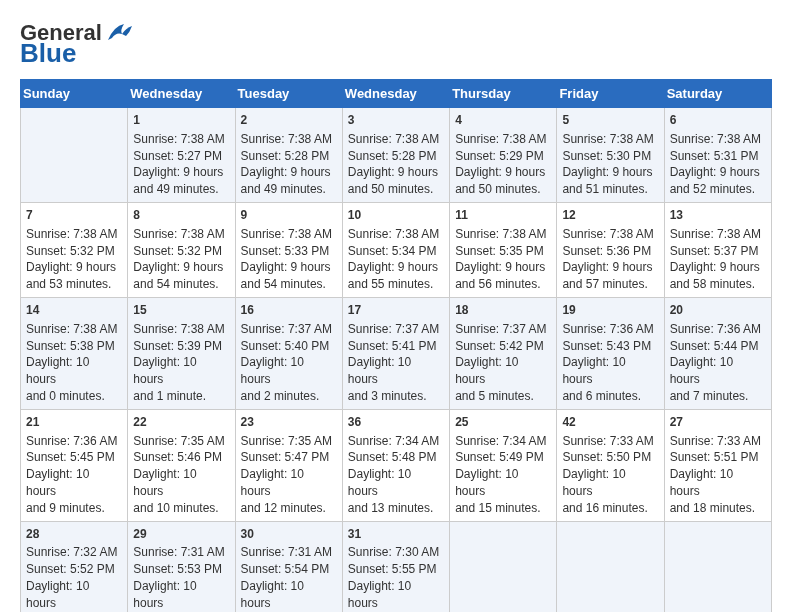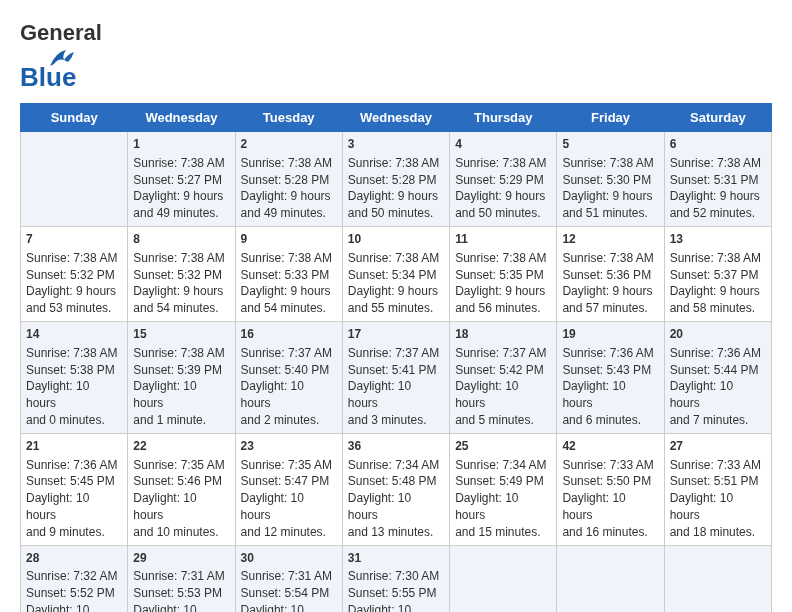--- a/index.html
+++ b/index.html
@@ -35,22 +35,22 @@
       color: #555;
     }
     table {
       width: 100%;
       border-collapse: collapse;
       font-size: 11px;
     }
     thead tr th {
       background-color: #2a6cbf;
       color: #fff;
-      padding: 6px 16px;
-      text-align: center;
+      padding: 6px 2px;
+      text-align: left;
       font-size: 13px;
       font-weight: bold;
       border: 1px solid #2a6cbf;
     }
     tbody tr td {
       border: 1px solid #ccc;
       vertical-align: top;
       padding: 4px 5px;
       width: 14.28%;
       min-height: 80px;
@@ -75,21 +75,21 @@
     }
     td.empty {
       background-color: #f9f9f9;
     }
   </style>
 </head>
 <body>
 
 <div class="header">
   <div class="logo">
-    <div style="display:flex; align-items:center; gap:2px;flex-direction:column;">
+    <div style="display:flex; align-items:center; gap:2px;">
       <span style="font-size:22px; font-weight:bold; color:#333;">General</span>
       <svg width="30" height="22" viewBox="0 0 30 22">
         <path d="M4,18 Q10,4 20,2 Q16,8 18,12 Q12,10 8,16 Z" fill="#1a5fa8"></path>
         <path d="M18,12 Q22,6 28,4 Q26,10 22,14 Z" fill="#1a5fa8"></path>
       </svg>
     </div>
     <span style="font-size:26px; font-weight:bold; color:#1a5fa8; margin-top:-8px;">Blue</span>
   </div>
 </div>
 

